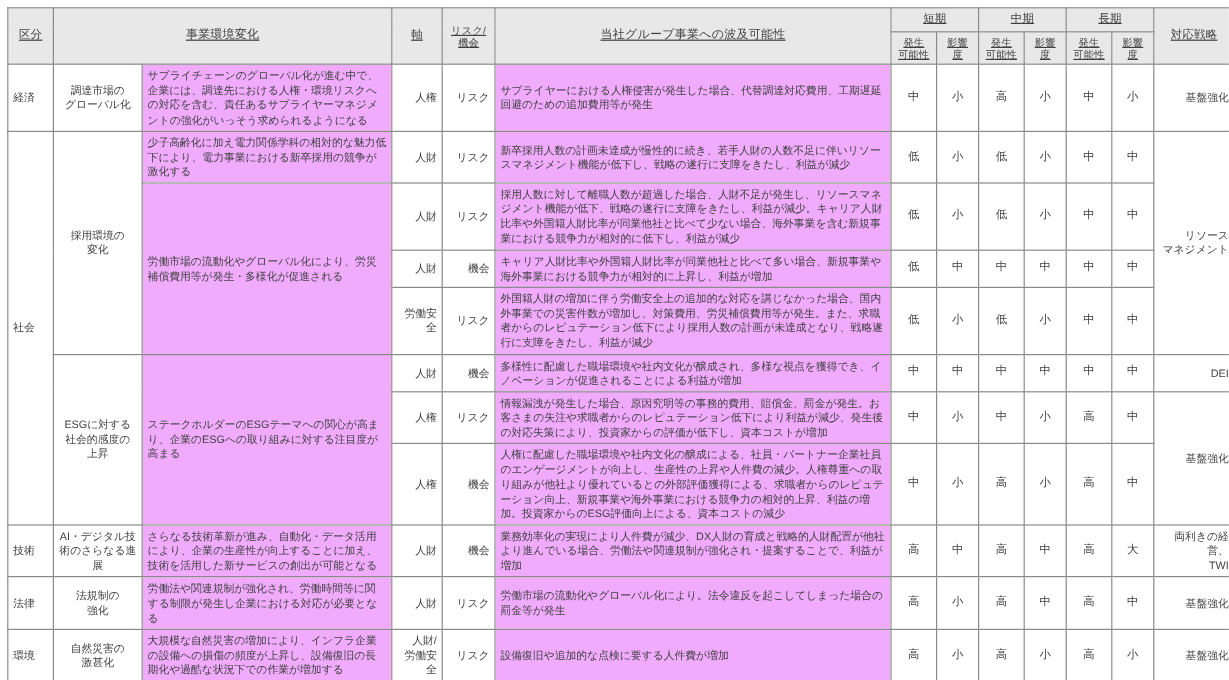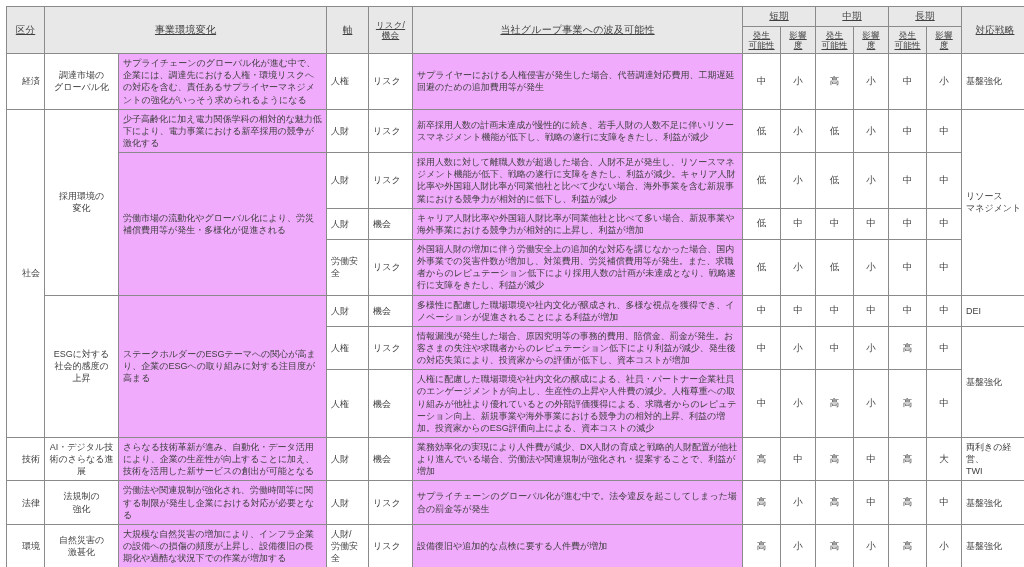--- a/index.html
+++ b/index.html
@@ -52,28 +52,28 @@
     font-size: 8.5px;
     line-height: 1.2;
   }
   
   td.c-kubun,
   td.c-theme,
   td.c-axis,
   td.c-ro,
   td.c-strategy {
     font-size: 9px;
-    text-align: left;
+    text-align: right;
     background: #ffffff;
   }
   td.c-theme {
     text-align: center;
     padding-left: 6px;
   }
-  td.c-kubun { text-align: right; }
+  td.c-kubun { text-align: left; }
   td.c-change,
   td.c-impact {
     font-size: 9px;
     text-align: left;
     background: #f0abfc;
     padding-left: 6px;
     padding-right: 6px;
   }
   td.c-change { line-height: 1.45; }
   td.c-impact { line-height: 1.45; }
@@ -253,21 +253,21 @@
           <td class="c-rate r-highT">高</td>
           <td class="c-rate r-bigO">大</td>
           <td class="c-strategy">両利きの経営、<br>TWI</td>
         </tr>
         <tr>
           <td class="c-kubun">法律</td>
           <td class="c-theme">法規制の<br>強化</td>
           <td class="c-change">労働法や関連規制が強化され、労働時間等に関する制限が発生し企業における対応が必要となる</td>
           <td class="c-axis">人財</td>
           <td class="c-ro">リスク</td>
-          <td class="c-impact">サプライチェーンのグローバル化が進む中で。法令違反を起こしてしまった場合の罰金等が発生</td>
+          <td class="c-impact">労働市場の流動化やグローバル化により。法令違反を起こしてしまった場合の罰金等が発生</td>
           <td class="c-rate r-highT">高</td>
           <td class="c-rate r-none">小</td>
           <td class="c-rate r-highT">高</td>
           <td class="c-rate r-midO">中</td>
           <td class="c-rate r-highT">高</td>
           <td class="c-rate r-midO">中</td>
           <td class="c-strategy">基盤強化</td>
         </tr>
         <tr>
           <td class="c-kubun">環境</td>

